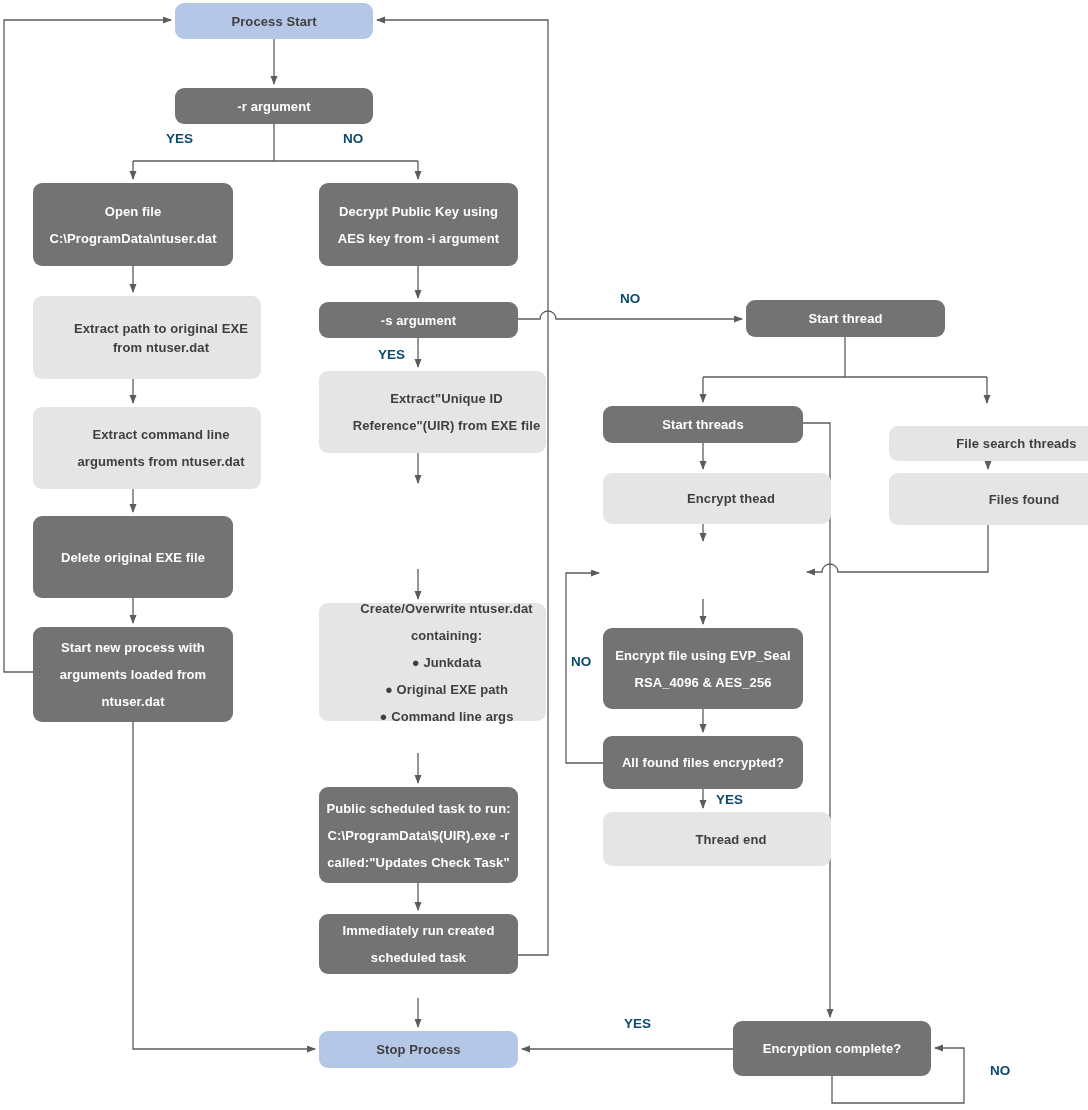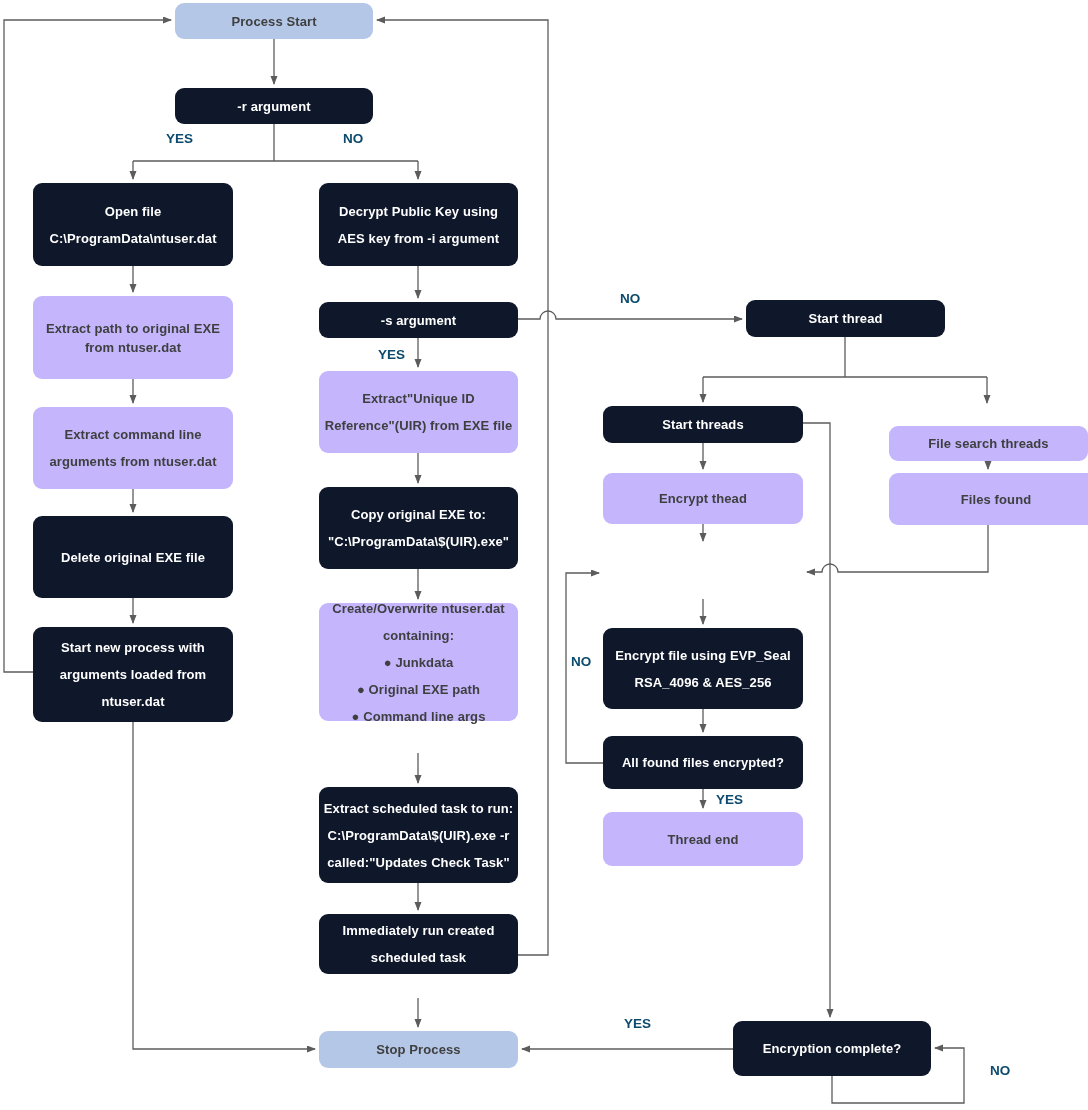--- a/index.html
+++ b/index.html
@@ -22,22 +22,22 @@
     display:flex;
     flex-direction:column;
     align-items:center;
     justify-content:center;
     text-align:right;
     font-size:13px;
     font-weight:bold;
     line-height:27px;
     letter-spacing:0.1px;
   }
-  .node.blue  { background:#0f172a; color:#ffffff; }
-  .node.light { background:#c4b5fd; color:#3F3F3F; }
+  .node.blue  { background:#737373; color:#ffffff; }
+  .node.light { background:#e5e5e5; color:#3F3F3F;padding-left:28px; }
   .node.gray  { background:#B4C7E7; color:#3F3F3F; }
   .node.tight { line-height:19px; }
   .edge-label {
     position:absolute;
     font-size:13.5px;
     font-weight:bold;
     color:#0c4a6e;
     white-space:nowrap;
   }
 </style>
@@ -129,35 +129,31 @@
 
   <div class="node blue" style="left:319px;top:302px;width:199px;height:36px">
     <span>-s argument</span>
   </div>
 
   <div class="node light" style="left:319px;top:371px;width:199px;height:82px">
     <span>Extract"Unique ID</span>
     <span>Reference"(UIR) from EXE file</span>
   </div>
 
-  <div class="node blue" style="left:319px;top:487px;width:199px;height:82px">
-    <span>Copy original EXE to:</span>
-    <span>"C:\ProgramData\$(UIR).exe"</span>
-  </div>
 
   <div class="node light" style="left:319px;top:603px;width:199px;height:118px">
     <span>Create/Overwrite ntuser.dat</span>
     <span>containing:</span>
     <span>● Junkdata</span>
     <span>● Original EXE path</span>
     <span>● Command line args</span>
   </div>
 
   <div class="node blue" style="left:319px;top:787px;width:199px;height:96px">
-    <span>Extract scheduled task to run:</span>
+    <span>Public scheduled task to run:</span>
     <span>C:\ProgramData\$(UIR).exe -r</span>
     <span>called:"Updates Check Task"</span>
   </div>
 
   <div class="node blue" style="left:319px;top:914px;width:199px;height:60px">
     <span>Immediately run created</span>
     <span>scheduled task</span>
   </div>
 
   <div class="node gray" style="left:319px;top:1031px;width:199px;height:37px">

